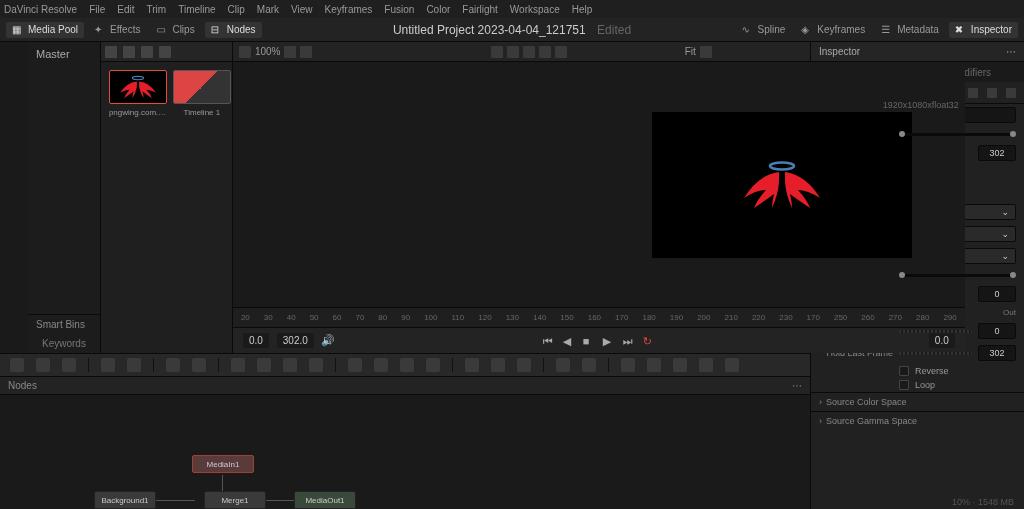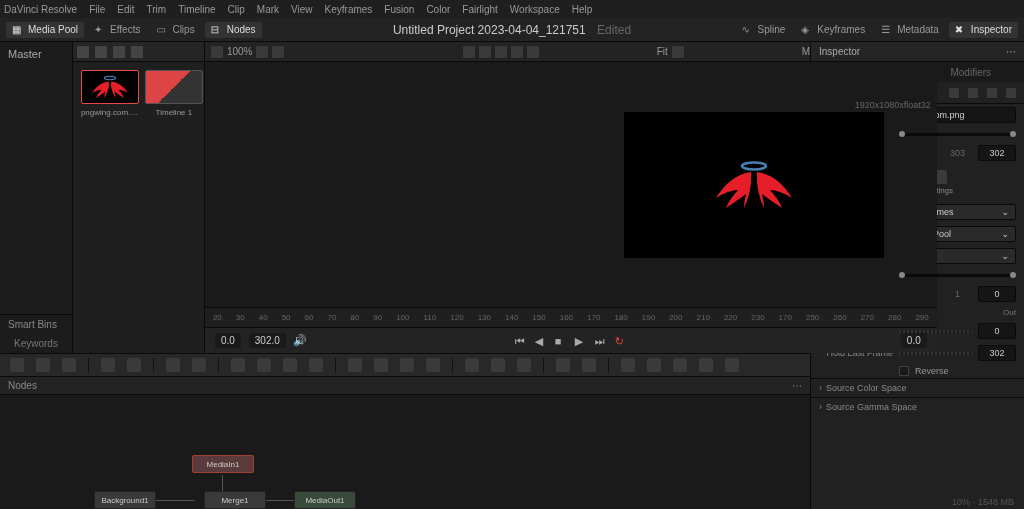--- a/index.html
+++ b/index.html
@@ -12,21 +12,21 @@
   
   .toolbar { height: 24px; background: #232323; display: flex; align-items: center; padding: 0 6px; gap: 6px; border-bottom: 1px solid #0a0a0a; justify-content: space-between; }
   .toolbar-left, .toolbar-right { display: flex; align-items: center; gap: 4px; }
   .toolbar-btn { display: flex; align-items: center; gap: 4px; padding: 2px 6px; color: #999; font-size: 10px; cursor: pointer; border-radius: 2px; }
   .toolbar-btn.active { background: #333; color: #ddd; }
   .toolbar-icon { width: 12px; height: 12px; display: inline-block; }
   .project-title { color: #ccc; font-size: 12px; position: absolute; left: 50%; transform: translateX(-50%); }
   .edited { color: #666; font-size: 12px; margin-left: 8px; }
   
   
-  .main { display: flex; height: 311px; }
+  .main { display: flex; height: 311px; margin-left: 28px; }
   
   
   .sidebar-left { width: 82px; background: #1c1c1c; border-right: 1px solid #0a0a0a; display: flex; flex-direction: column; }
   .master-label { padding: 6px 8px; }
   .smartbins { margin-top: auto; border-top: 1px solid #0a0a0a; }
   .smartbins-title { padding: 4px 8px; font-size: 10px; color: #888; }
   .smartbins-item { padding: 4px 14px; font-size: 10px; color: #777; }
   
   
   .clip-browser { width: 132px; background: #1f1f1f; border-right: 1px solid #0a0a0a; }
@@ -439,20 +439,24 @@
   </div>
   <div class="prop-row">
     <span class="prop-label">Hold Last Frame</span>
     <div class="prop-slider" style="background:repeating-linear-gradient(90deg,#333 0,#333 2px,#1a1a1a 2px,#1a1a1a 4px)"></div>
     <div class="num-box">302</div>
   </div>
   <div class="checkbox-row">
     <div class="checkbox"></div>
     <span>Reverse</span>
   </div>
+  <div class="checkbox-row">
+    <div class="checkbox"></div>
+    <span>Loop</span>
+  </div>
 
   <div class="collapse-row">
     <span>›</span>
     <span>Source Color Space</span>
   </div>
   <div class="collapse-row">
     <span>›</span>
     <span>Source Gamma Space</span>
   </div>
 </div>

